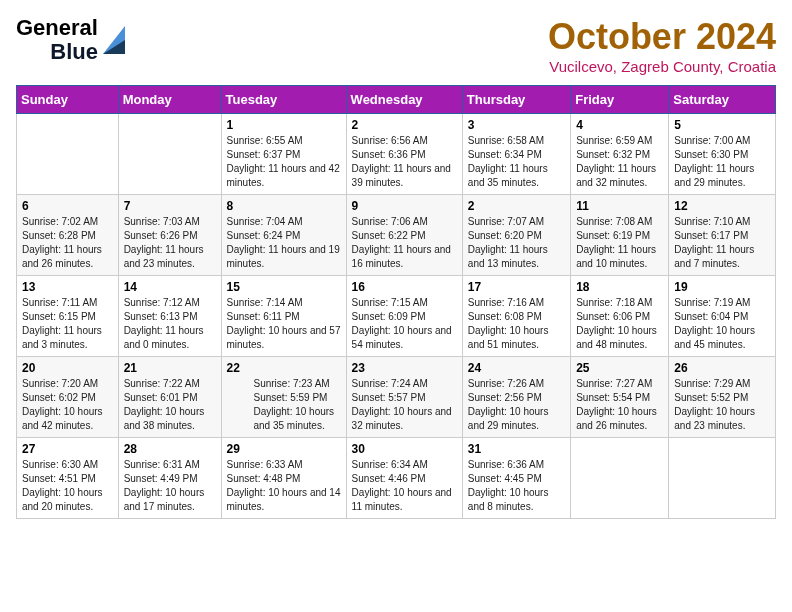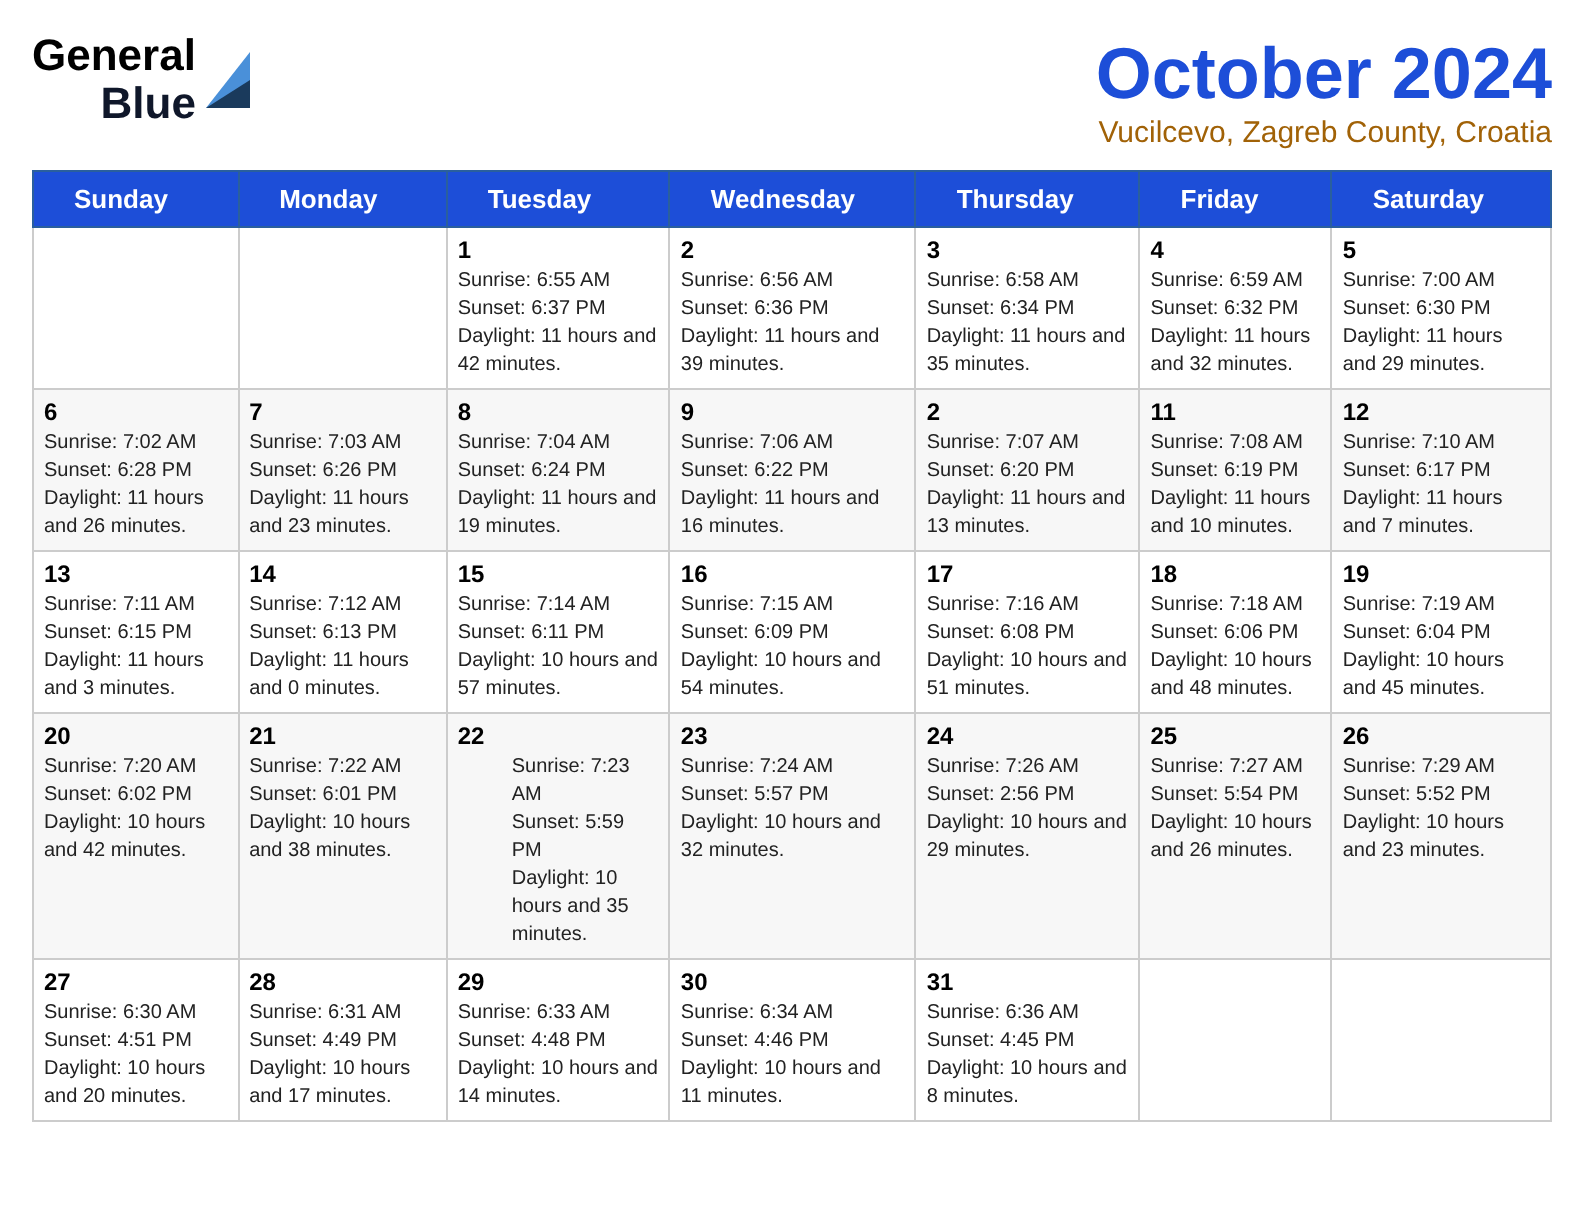--- a/index.html
+++ b/index.html
@@ -23,23 +23,23 @@
     }
     .title-area {
       text-align: right;
     }
     table {
       width: 100%;
       border-collapse: collapse;
       font-size: 11px;
     }
     thead tr th {
-      background: #1d4ed8;
+      background: #a21caf;
       color: #fff;
-      padding: 6px 20px;
+      padding: 6px 4px;
       text-align: left;
       font-size: 13px;
       font-weight: bold;
       border: 1px solid #2a5f9e;
     }
     tbody tr td {
       border: 1px solid #ccc;
       padding: 4px 5px;
       vertical-align: top;
       min-height: 70px;
@@ -74,22 +74,22 @@
         <span style="font-size:22px;font-weight:bold;color:#000000;line-height:1.1;">General</span>
         <span style="font-size:22px;font-weight:bold;color:#0f172a;line-height:1.1;">Blue</span>
       </div>
       <svg width="22" height="28" viewBox="0 0 22 28" style="margin-left:3px;">
         <polygon points="0,28 22,0 22,28" fill="#4a90d9"></polygon>
         <polygon points="0,28 22,14 22,28" fill="#1a3a5c"></polygon>
       </svg>
     </div>
   </div>
   <div class="title-area">
-    <div style="font-size:36px;font-weight:bold;color:#1d4ed8;">October 2024</div>
-    <div style="font-size:15px;color:#a16207;">Vucilcevo, Zagreb County, Croatia</div>
+    <div style="font-size:36px;font-weight:bold;color:#a16207;">October 2024</div>
+    <div style="font-size:15px;color:#be185d;">Vucilcevo, Zagreb County, Croatia</div>
   </div>
 </div>
 
 <table>
   <thead>
     <tr>
     <th>Sunday</th>
         <th>Monday</th>
         <th>Tuesday</th>
         <th>Wednesday</th>

